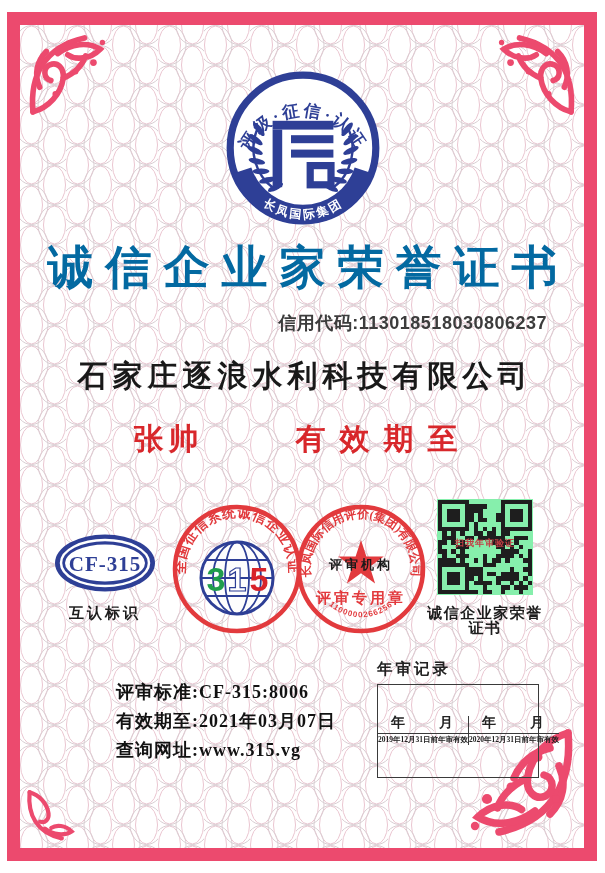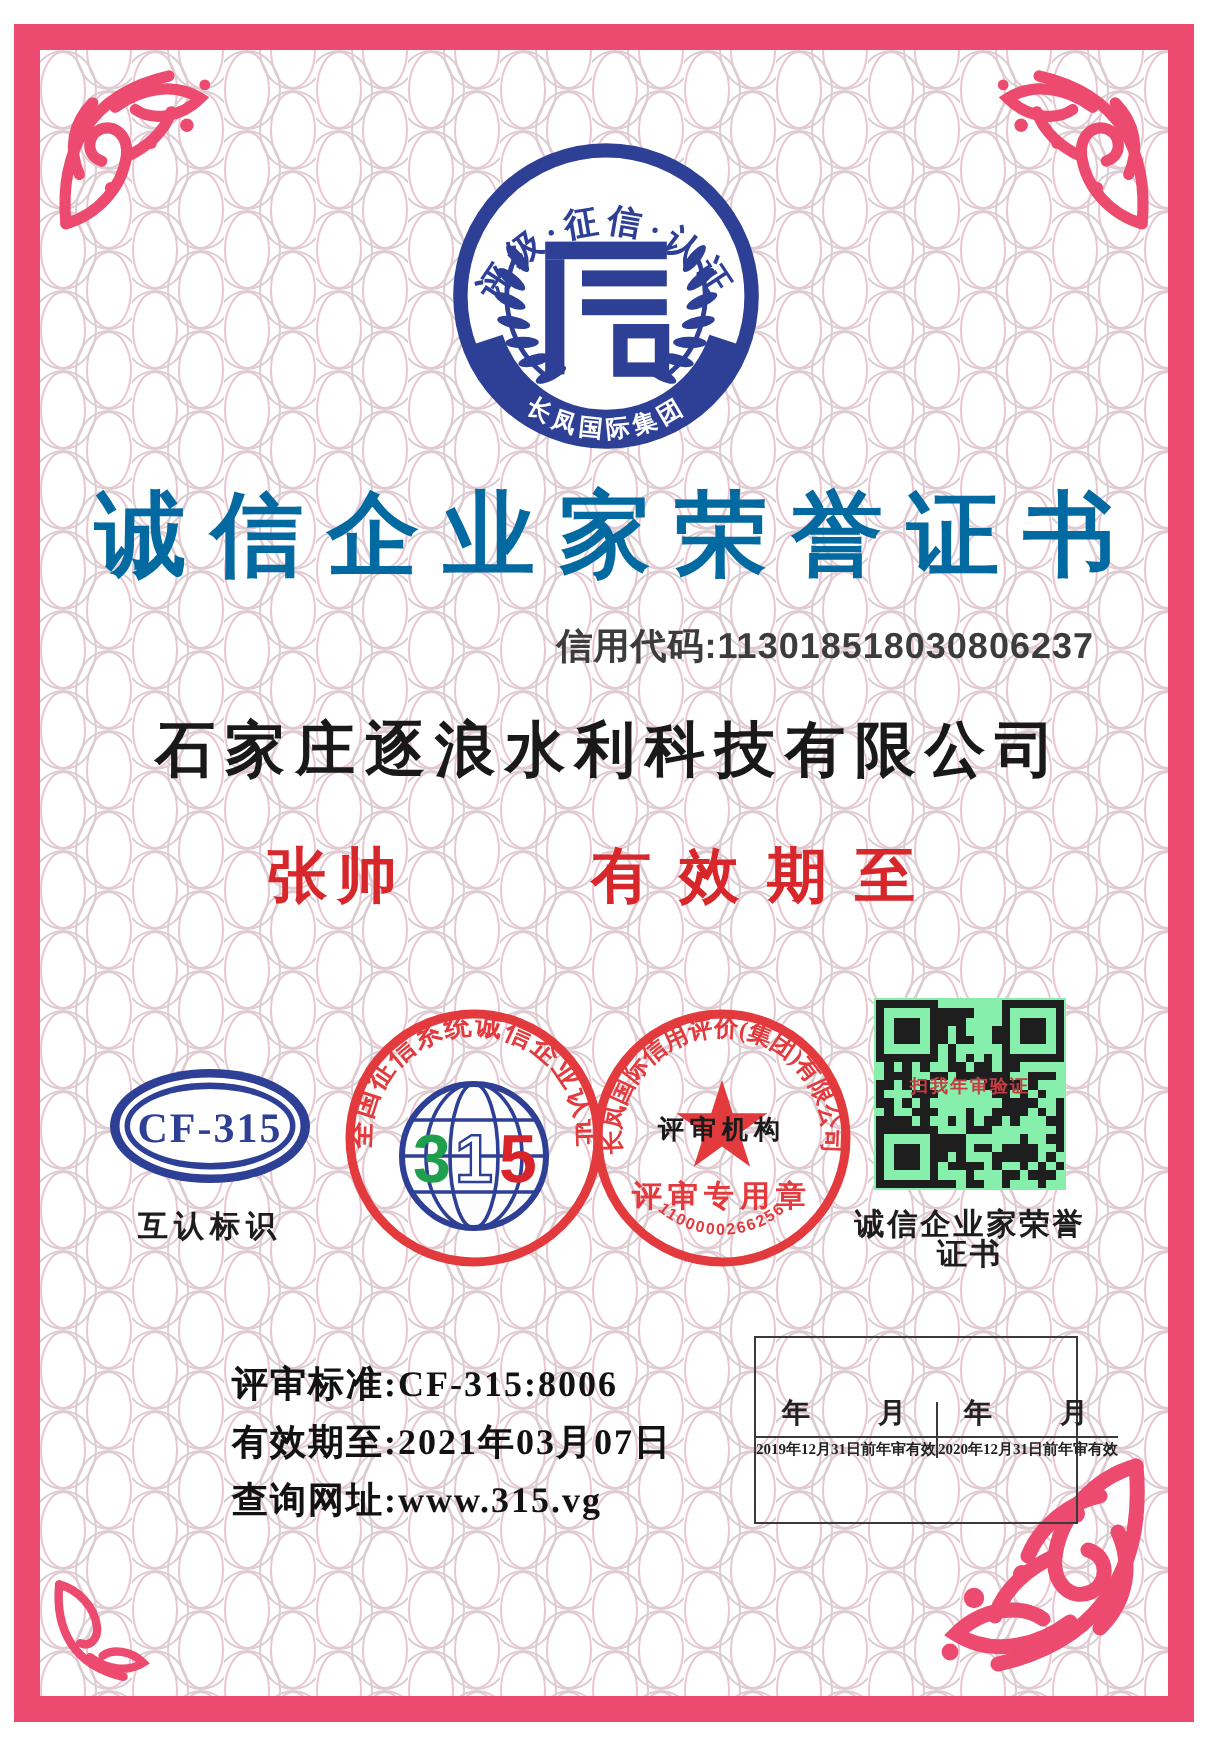--- a/index.html
+++ b/index.html
@@ -698,20 +698,21 @@
     <div class="qr-caption">诚信企业家荣誉证书</div>
   </div>
 
   <div class="info">
     <div>评审标准:CF-315:8006</div>
     <div>有效期至:2021年03月07日</div>
     <div>查询网址:www.315.vg</div>
   </div>
 
   <div class="review">
+    <div class="review-title">年审记录</div>
     <div class="review-table">
       <div class="review-cell">
         <div class="ym">年　　月</div>
         <div class="note">2019年12月31日前年审有效</div>
       </div>
       <div class="review-cell">
         <div class="ym">年　　月</div>
         <div class="note">2020年12月31日前年审有效</div>
       </div>
     </div>

